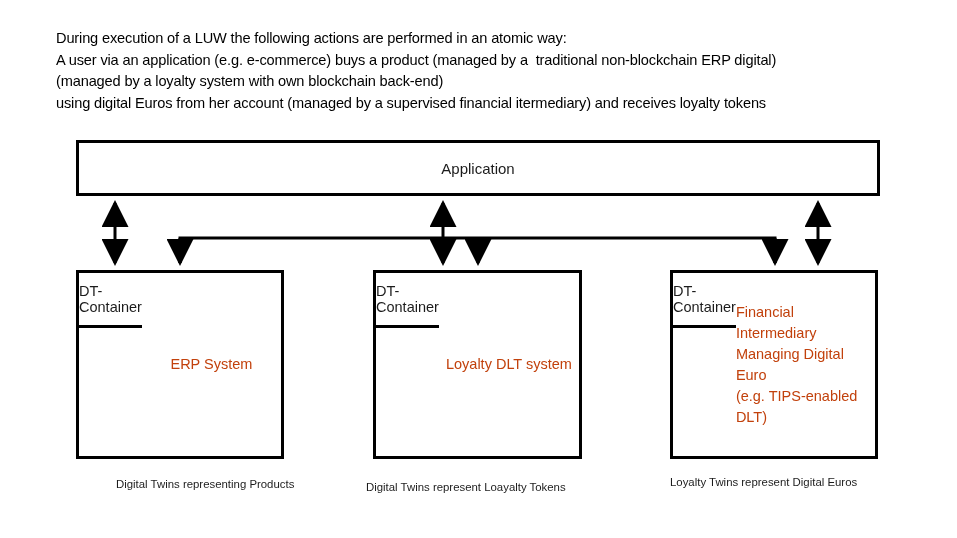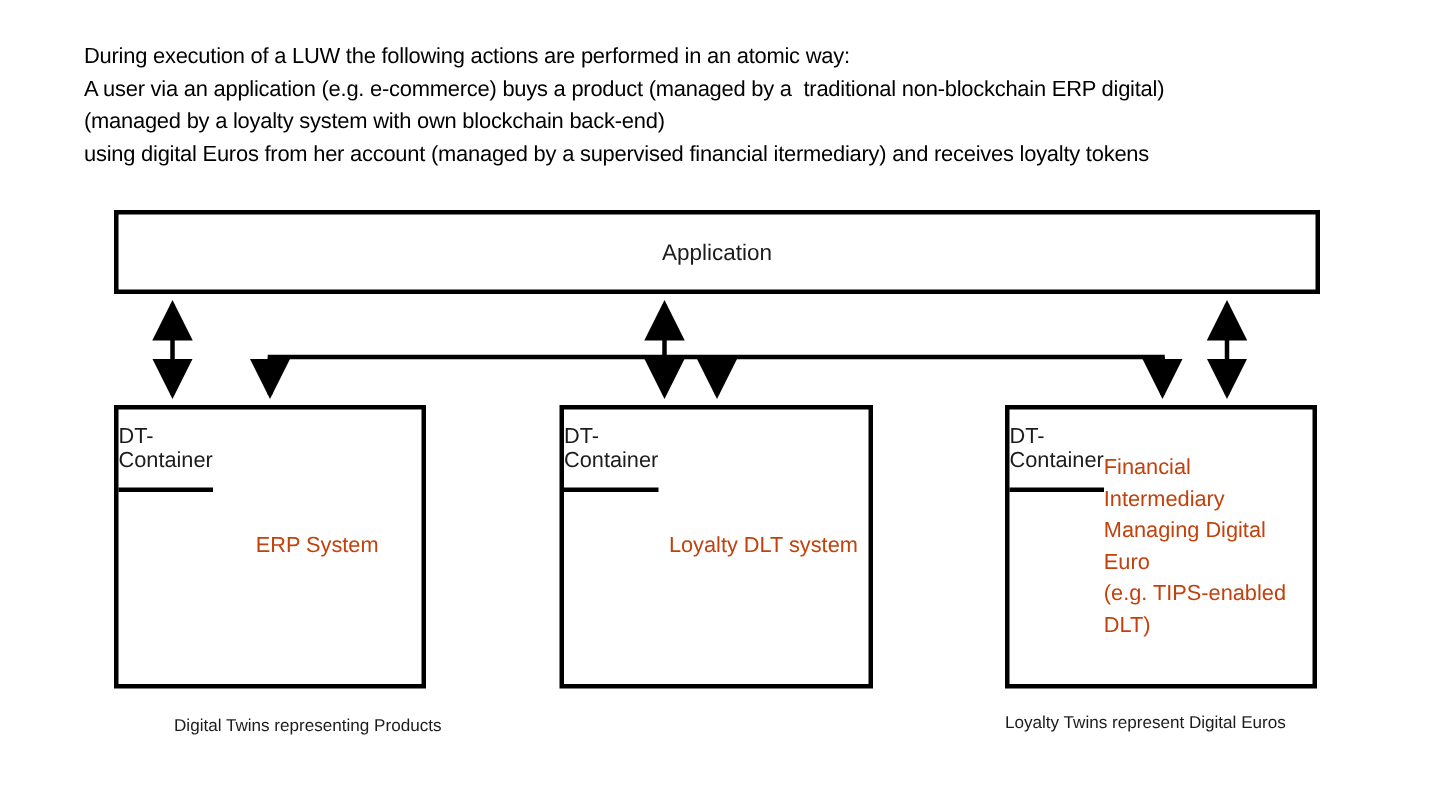--- a/index.html
+++ b/index.html
@@ -166,15 +166,16 @@
   </div>
 
   <div class="box dt-container" id="dt-container-2">
     <div class="dt-header">DT-Container</div>
     <div class="dt-body">Financial Intermediary
 Managing Digital Euro
 (e.g. TIPS-enabled DLT)</div>
   </div>
 
   <div class="caption" id="caption-0">Digital Twins representing Products</div>
+  <div class="caption" id="caption-1">Digital Twins represent Loayalty Tokens</div>
   <div class="caption" id="caption-2">Loyalty Twins represent Digital Euros</div>
 
 </div>
 
 </body></html>

